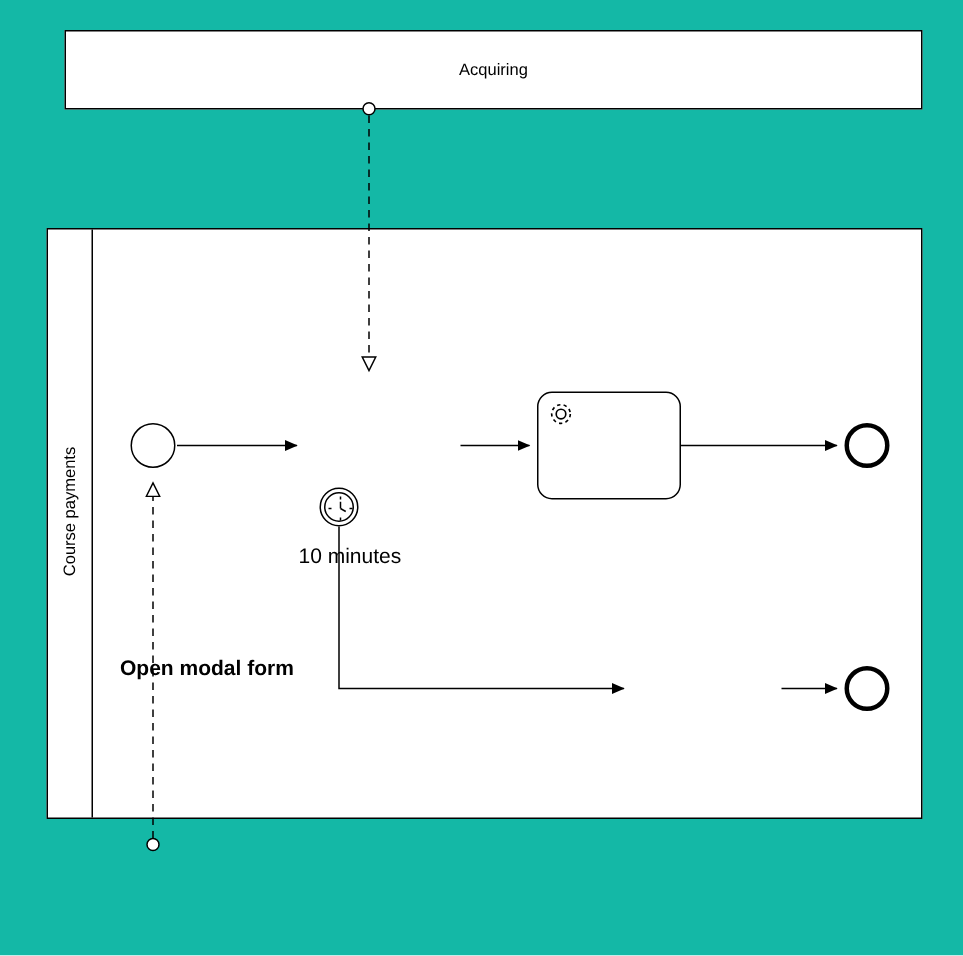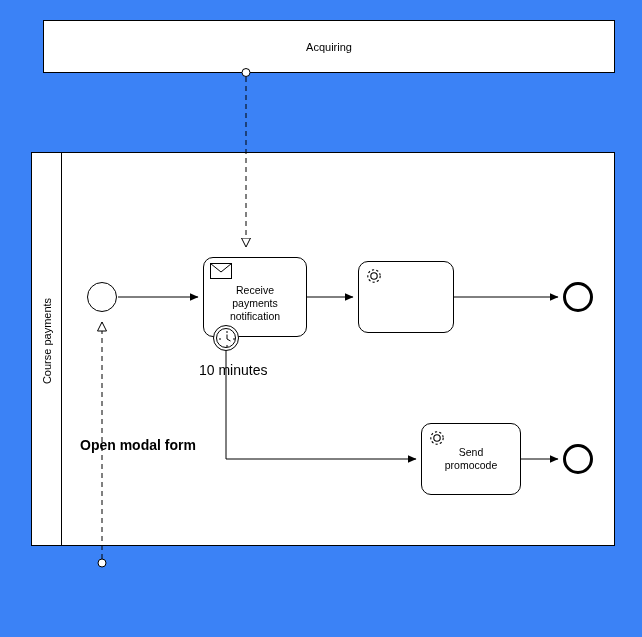--- a/index.html
+++ b/index.html
@@ -7,21 +7,21 @@
     padding: 0;
     background: #ffffff;
   }
   body {
     font-family: "Liberation Sans", sans-serif;
   }
   #canvas {
     position: relative;
     width: 642px;
     height: 637px;
-    background: #3b82f6;
+    background: #14b8a6;
     overflow: hidden;
   }
   .pool {
     position: absolute;
     border: 1px solid #000000;
     background: #ffffff;
     box-sizing: border-box;
   }
   .pool-label-horizontal {
     position: absolute;
@@ -128,31 +128,20 @@
 
   <div class="pool" style="left:31px; top:152px; width:584px; height:394px;">
     <div class="lane-header">
       <div class="lane-header-label" style="left:-33px; top:182px; width:96px; text-align:center; transform: rotate(-90deg);">Course payments</div>
     </div>
   </div>
 
 
   <div class="event" style="left:87px; top:282px; width:30px; height:30px;"></div>
 
-  <div class="task" style="left:203px; top:257px; width:104px; height:80px;">
-    <div class="icon-box" style="left:6px; top:5px; width:22px; height:16px;">
-      <svg width="22" height="16" viewBox="0 0 22 16">
-        <rect x="0.5" y="0.5" width="21" height="15" fill="#ffffff" stroke="#000000"></rect>
-        <polyline points="0.5,0.5 11,9 21.5,0.5" fill="none" stroke="#000000"></polyline>
-      </svg>
-    </div>
-    <div class="task-label shift-down">Receive
-payments
-notification</div>
-  </div>
 
   <div class="boundary-timer" style="left:213px; top:325px;">
     <div class="inner"></div>
     <svg width="26" height="26" viewBox="0 0 26 26" style="position:absolute;left:0;top:0;">
       <g stroke="#000000" stroke-width="1">
         <line x1="13" y1="5" x2="13" y2="7"></line>
         <line x1="13" y1="19" x2="13" y2="21"></line>
         <line x1="5" y1="13" x2="7" y2="13"></line>
         <line x1="19" y1="13" x2="21" y2="13"></line>
         <line x1="13" y1="13" x2="13" y2="8.5"></line>
@@ -166,32 +155,20 @@
     <div class="icon-box" style="left:6px; top:5px; width:18px; height:18px;">
       <svg width="18" height="18" viewBox="0 0 18 18">
         <g fill="none" stroke="#000000" stroke-width="1.1">
           <circle cx="9" cy="9" r="3.2"></circle>
           <circle cx="9" cy="9" r="6.2" stroke-dasharray="2.2 2.2"></circle>
         </g>
       </svg>
     </div>
   </div>
 
-  <div class="task" style="left:421px; top:423px; width:100px; height:72px;">
-    <div class="icon-box" style="left:6px; top:5px; width:18px; height:18px;">
-      <svg width="18" height="18" viewBox="0 0 18 18">
-        <g fill="none" stroke="#000000" stroke-width="1.1">
-          <circle cx="9" cy="9" r="3.2"></circle>
-          <circle cx="9" cy="9" r="6.2" stroke-dasharray="2.2 2.2"></circle>
-        </g>
-      </svg>
-    </div>
-    <div class="task-label">Send
-promocode</div>
-  </div>
 
   <div class="event end" style="left:563px; top:282px; width:30px; height:30px;"></div>
   <div class="event end" style="left:563px; top:444px; width:30px; height:30px;"></div>
 
   <div class="edge-label" style="left:80px; top:437px;font-weight:bold;">Open modal form</div>
 
   <svg class="overlay">
     <defs>
       <marker id="arrow-solid" markerWidth="9" markerHeight="9" refX="8" refY="4.5" orient="auto">
         <path d="M0,0.8 L8.5,4.5 L0,8.2 z" fill="#000000"></path>

